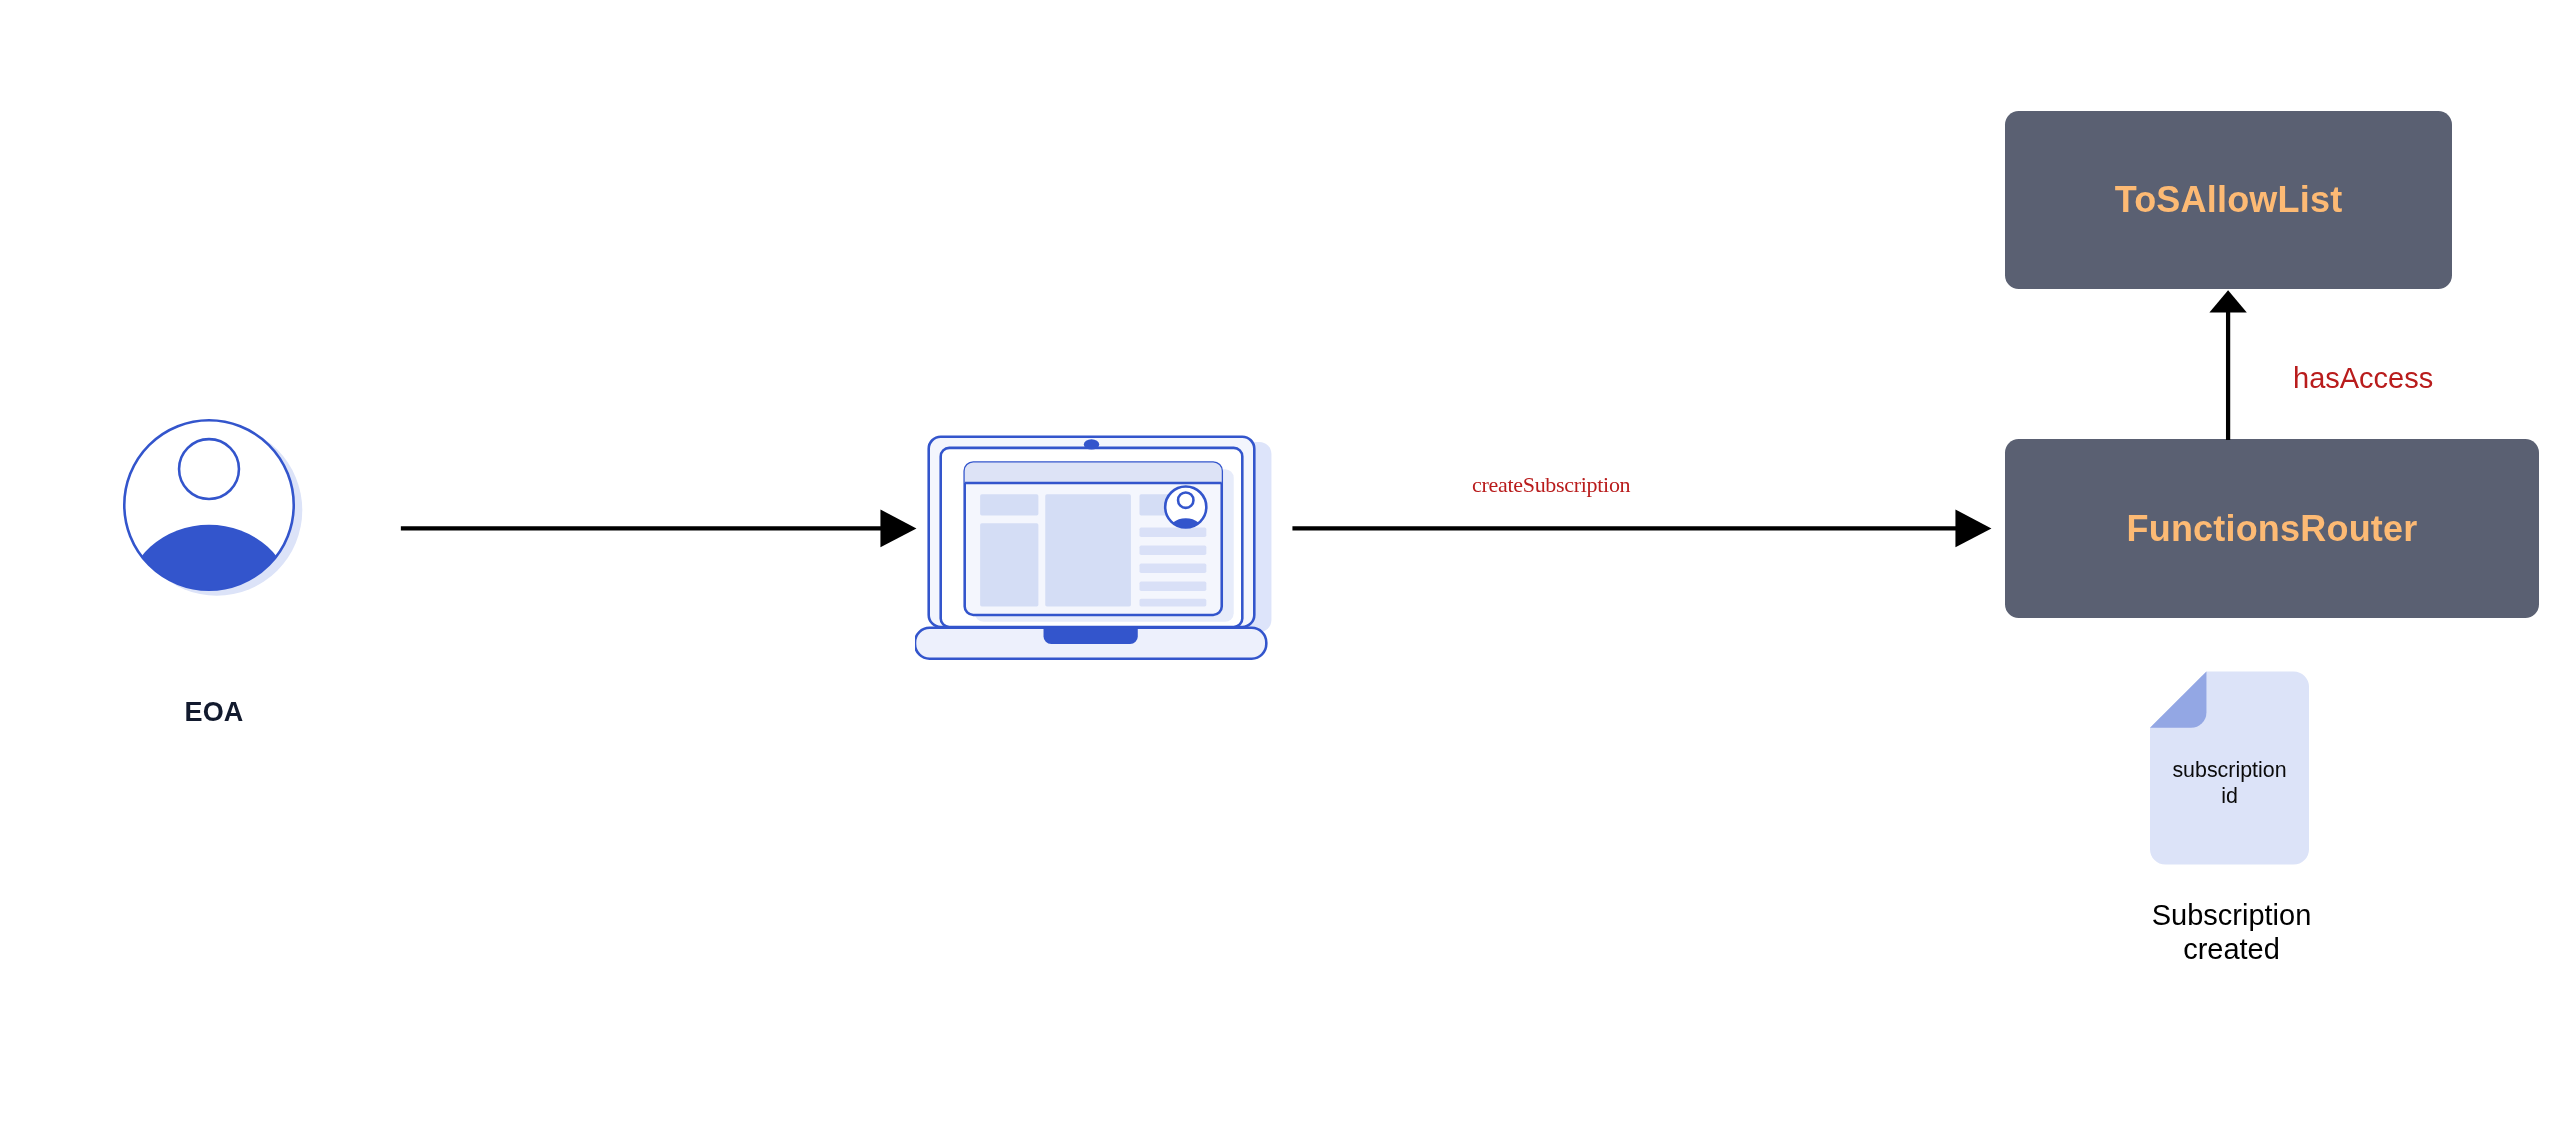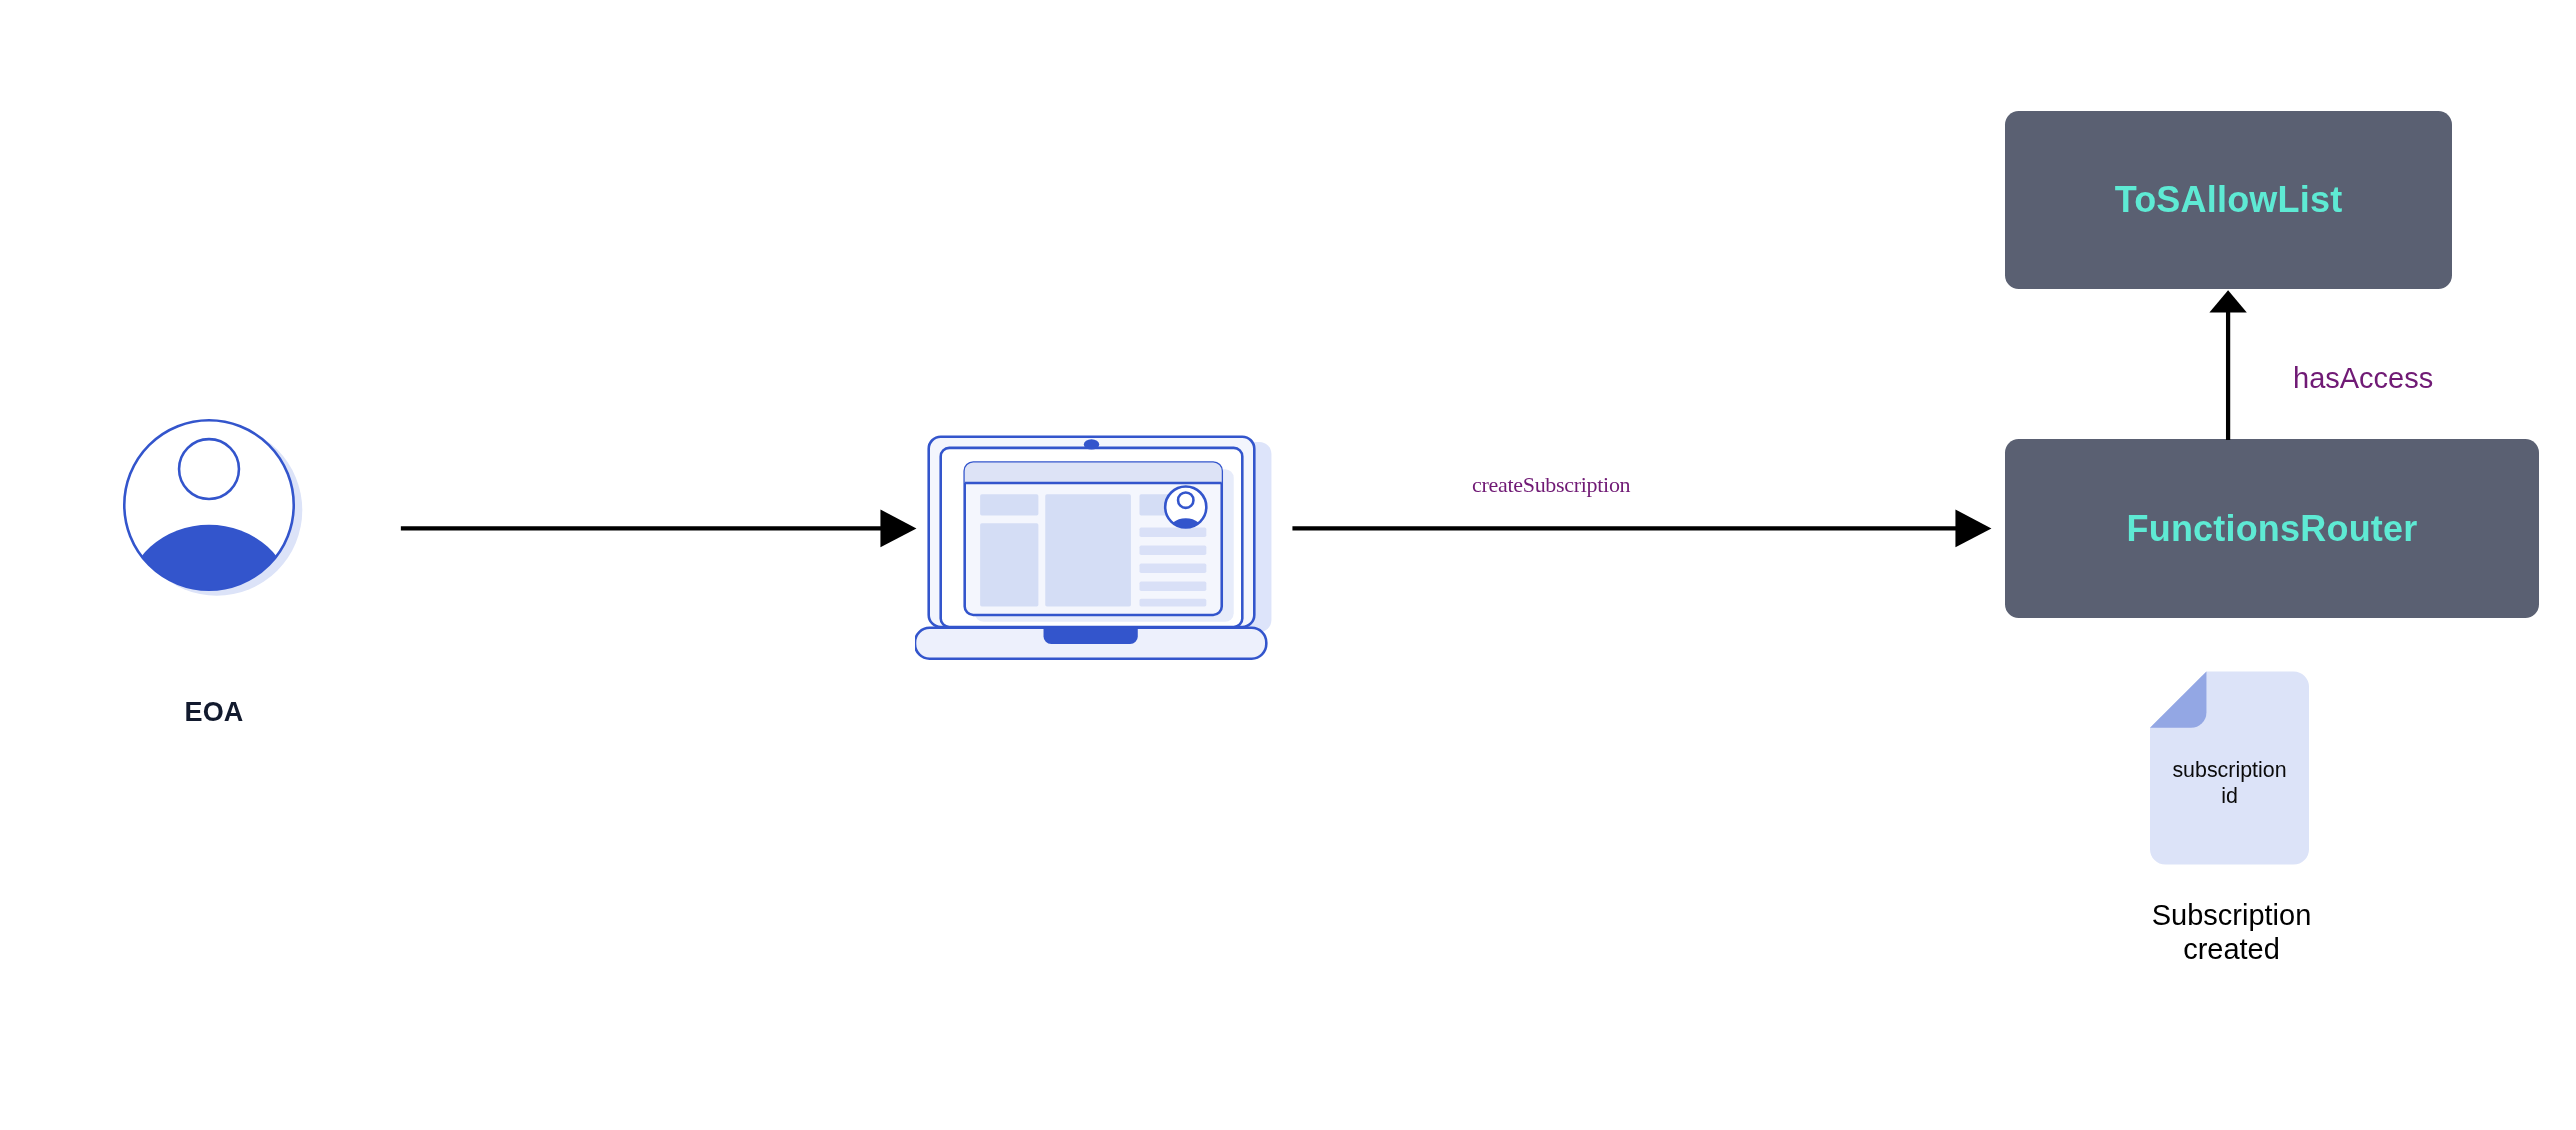--- a/index.html
+++ b/index.html
@@ -26,21 +26,21 @@
   
   .box {
     position: absolute;
     border-radius: 13.7px;
     display: flex;
     align-items: center;
     justify-content: center;
     box-sizing: border-box;
   }
   .box-label {
-    color: #5eead4;
+    color: #fdba74;
     font-weight: bold;
     font-size: 36px;
     letter-spacing: 0.2px;
     line-height: 1;
     text-align: right;
     white-space: nowrap;
   }
 
   #box-tos-allowlist {
     left: 2005px;  top: 111px;
@@ -50,21 +50,21 @@
     left: 2005px;  top: 439px;
     width: 534px;  height: 179px;
   }
 
   
   .arrow-svg { position: absolute; overflow: visible; }
 
   
   .edge-label {
     position: absolute;
-    color: #701a75;
+    color: #b91c1c;
     white-space: nowrap;
     line-height: 1;
   }
   #label-create-subscription {
     left: 1472px; top: 474px;
     font-family: Liberation Serif, serif;
     font-size: 22px;
     letter-spacing: -0.3px;
   }
   #label-has-access {

